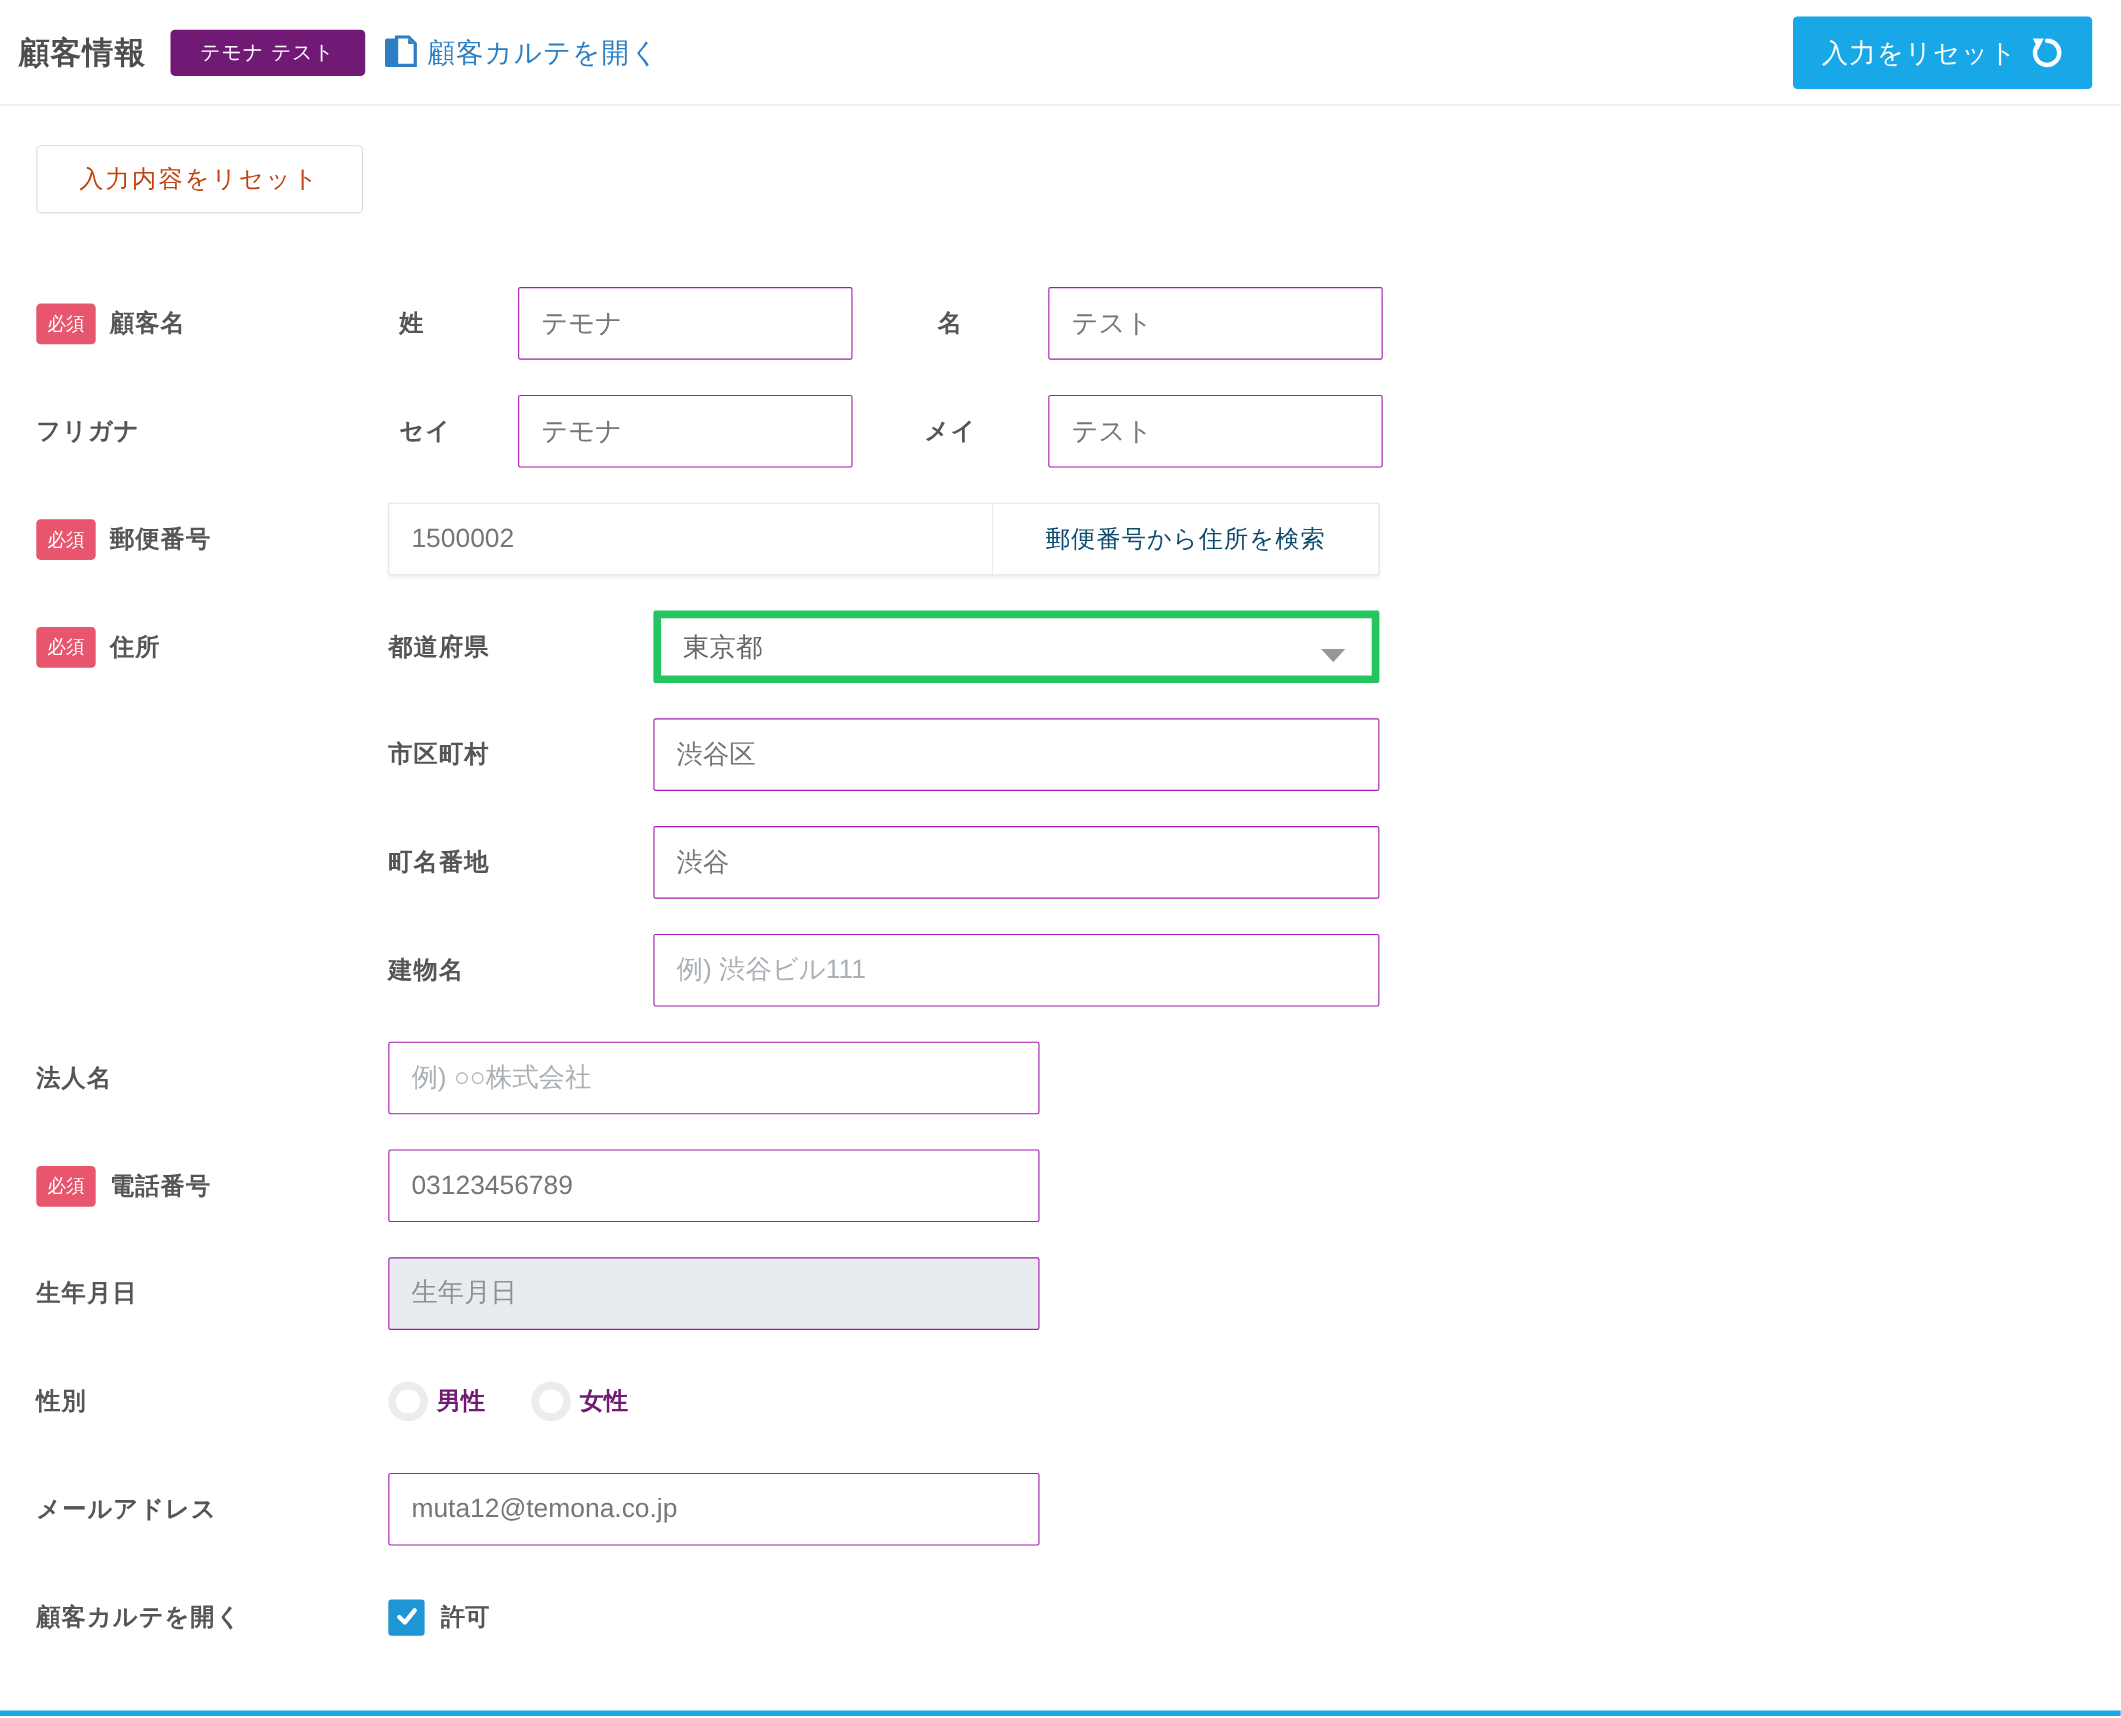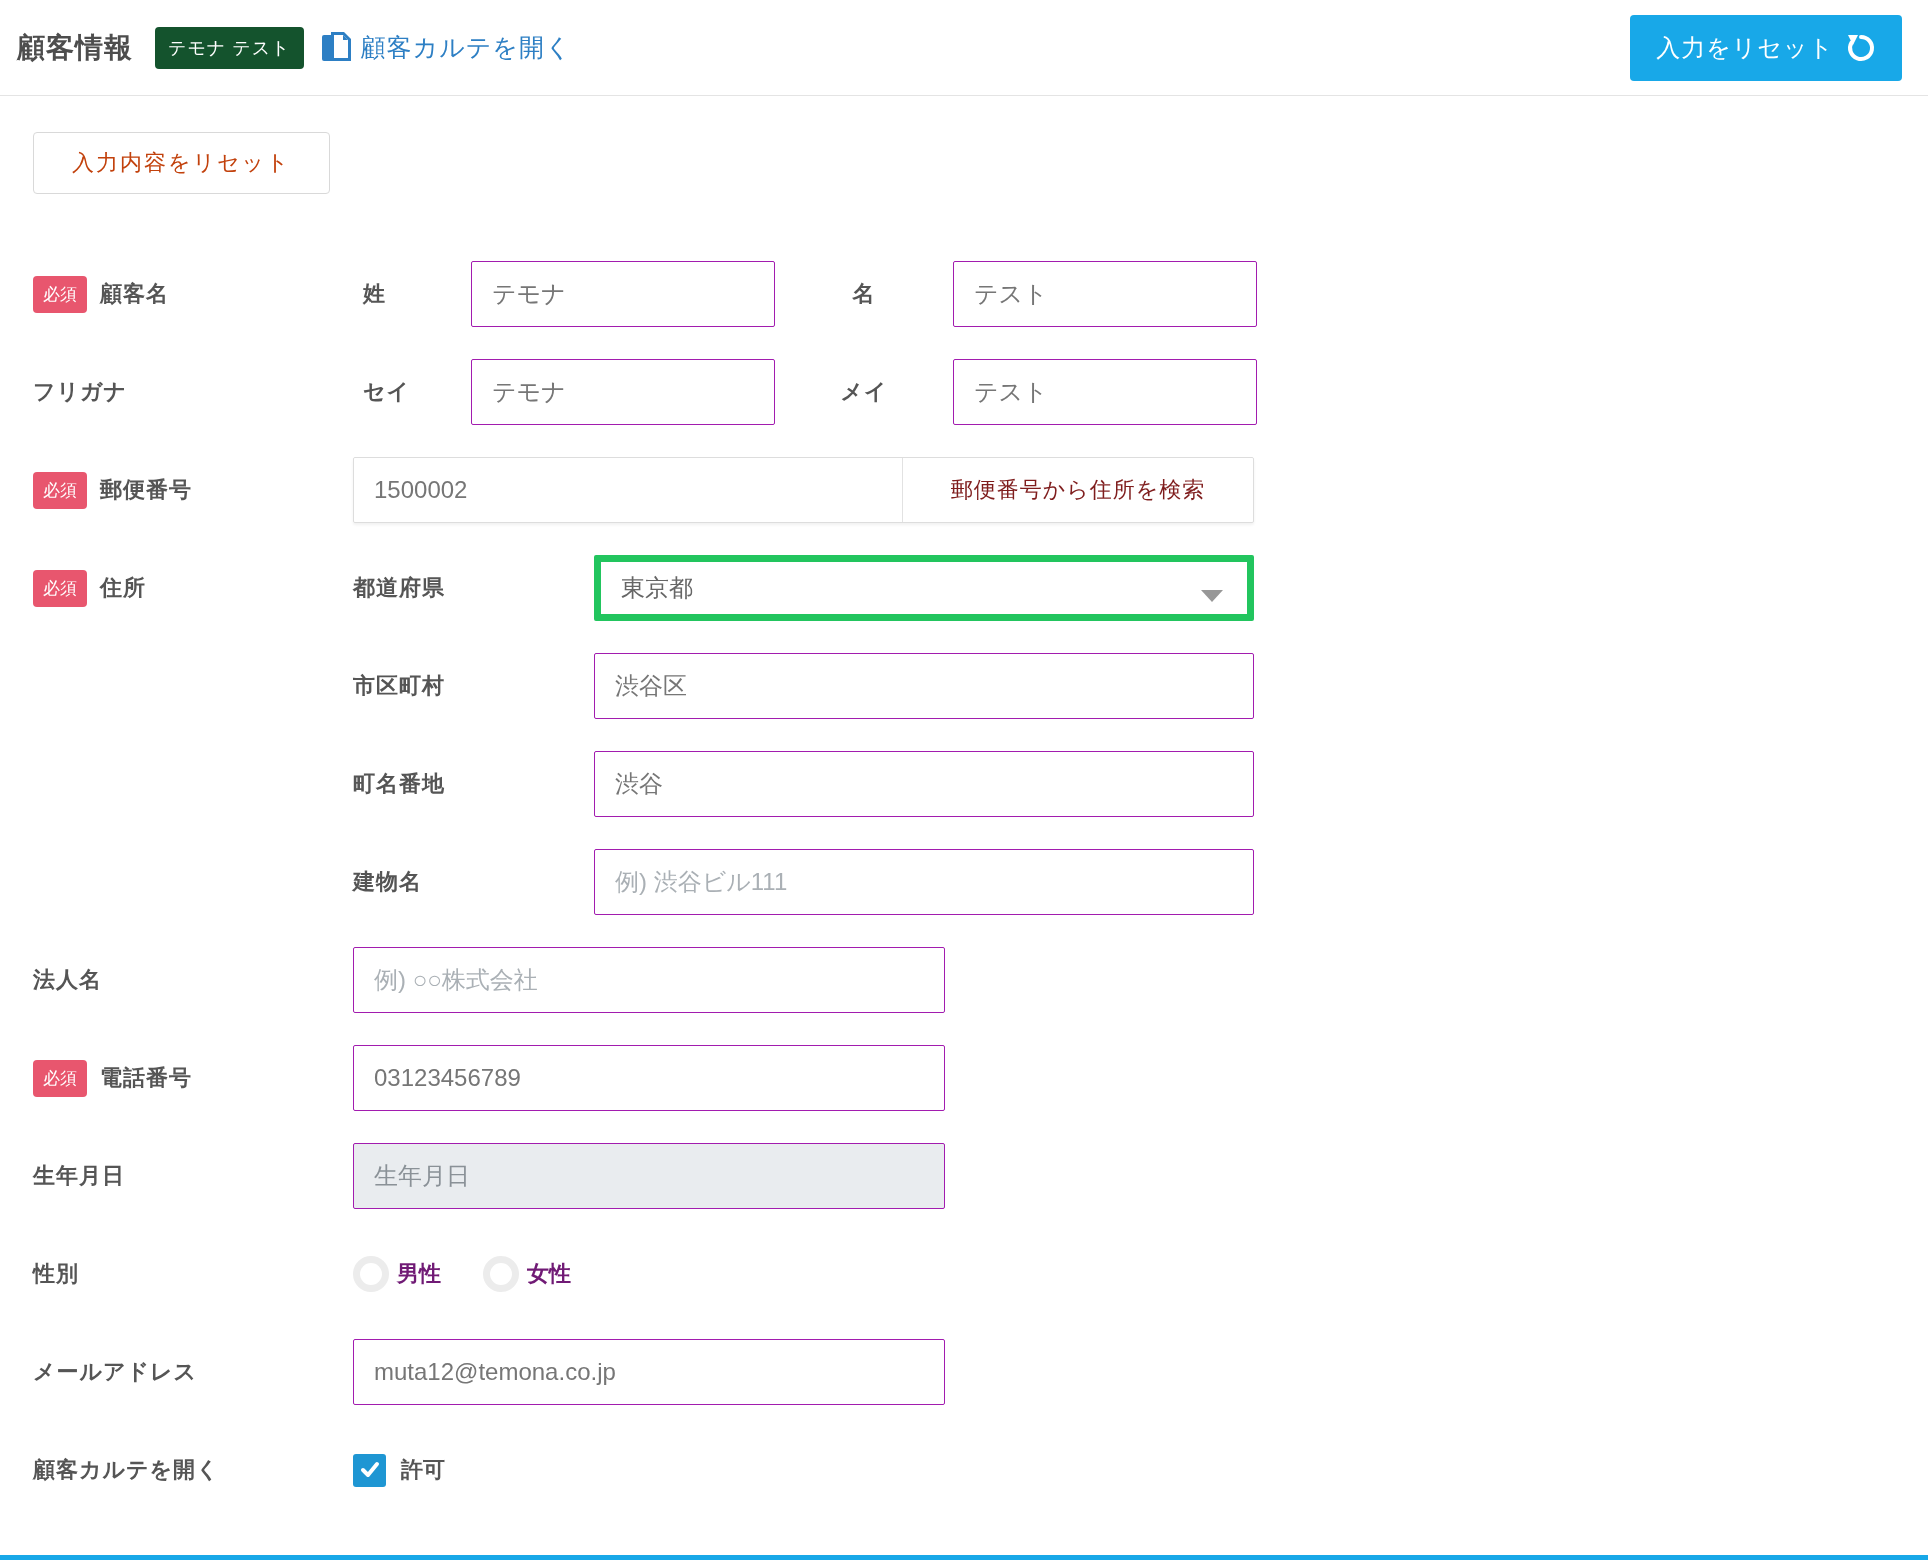--- a/index.html
+++ b/index.html
@@ -15,22 +15,22 @@
   
   .header {
     height: 96px;
     display: flex; align-items: center;
     padding: 0 26px 0 17px;
     border-bottom: 1px solid #e4e4e4;
   }
   .page-title { font-size: 28px; color: #4d4d4d; font-weight: bold; letter-spacing: 1px; }
   .customer-badge {
     margin-left: 22px;
-    background: #14532d; color: #fff;
-    font-size: 18px; padding: 9px 13px; border-radius: 4px;
+    background: #701a75; color: #fff;
+    font-size: 18px; padding: 9px 27px; border-radius: 4px;
     letter-spacing: 1px;
   }
   .karte-link {
     margin-left: 18px;
     display: flex; align-items: center; gap: 9px;
     color: #2d7fc4; font-size: 25px; text-decoration: none;
     cursor: pointer; letter-spacing: 1px;
   }
   .header-spacer { flex: 1; }
   .btn-reset-top {
@@ -82,21 +82,21 @@
     border: 1px solid #ddd; border-radius: 2px;
     box-shadow: 0 2px 3px rgba(0,0,0,0.06);
     background: #fff;
   }
   .postal-group input {
     flex: 1; border: none; height: 64px; font-size: 24px; color: #767676;
     padding: 0 20px; font-family: inherit; outline: none; border-radius: 2px 0 0 2px;
   }
   .postal-search-btn {
     width: 351px; border: none; border-left: 1px solid #e2e2e2;
-    background: #fff; color: #7f1d1d; font-size: 22px; cursor: pointer;
+    background: #fff; color: #0c4a6e; font-size: 22px; cursor: pointer;
     font-family: Liberation Mono, monospace; letter-spacing: 1px; border-radius: 0 2px 2px 0;
   }
 
   
   .select-box {
     position: relative; width: 660px; height: 66px;
     border: 7px solid #22c55e; border-radius: 2px; background: #fff;
     display: flex; align-items: center; padding: 0 20px;
     font-size: 24px; color: #666; cursor: pointer;
   }

